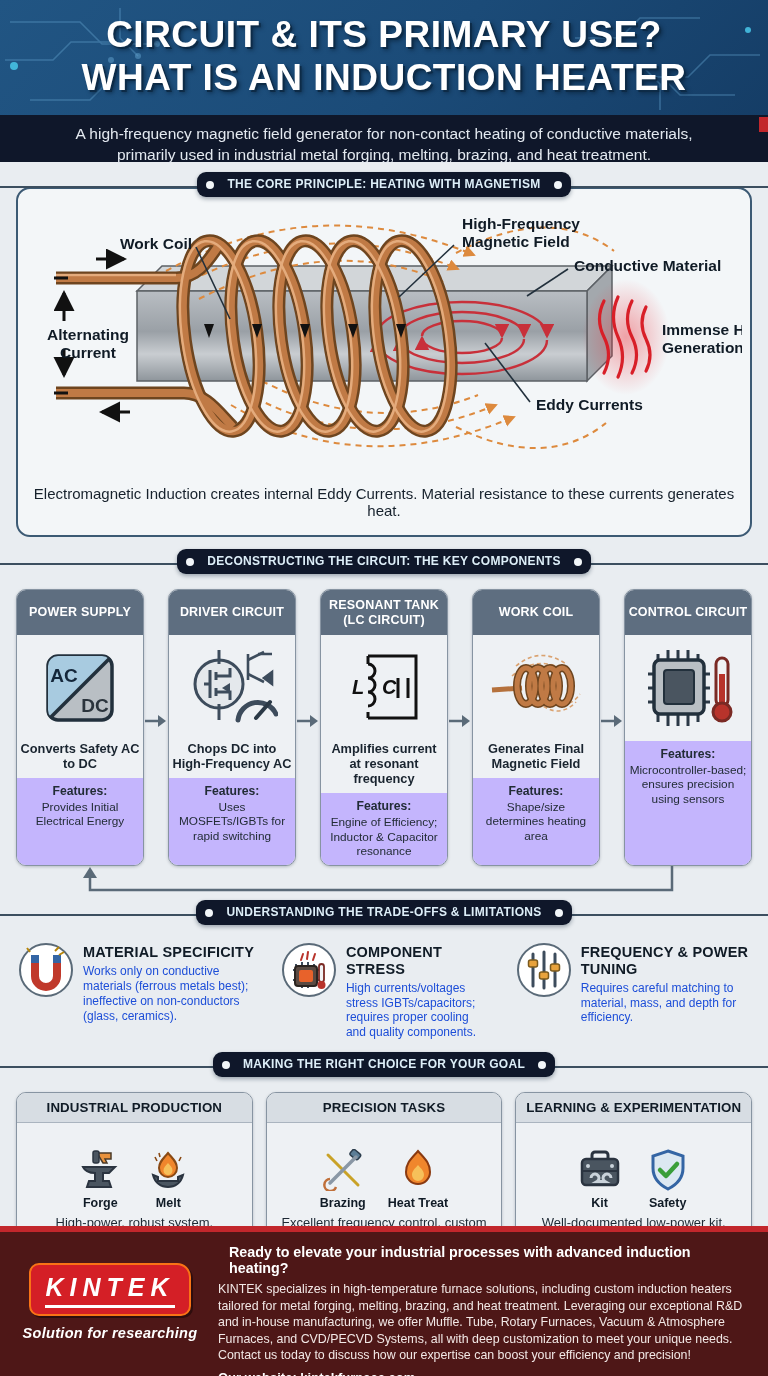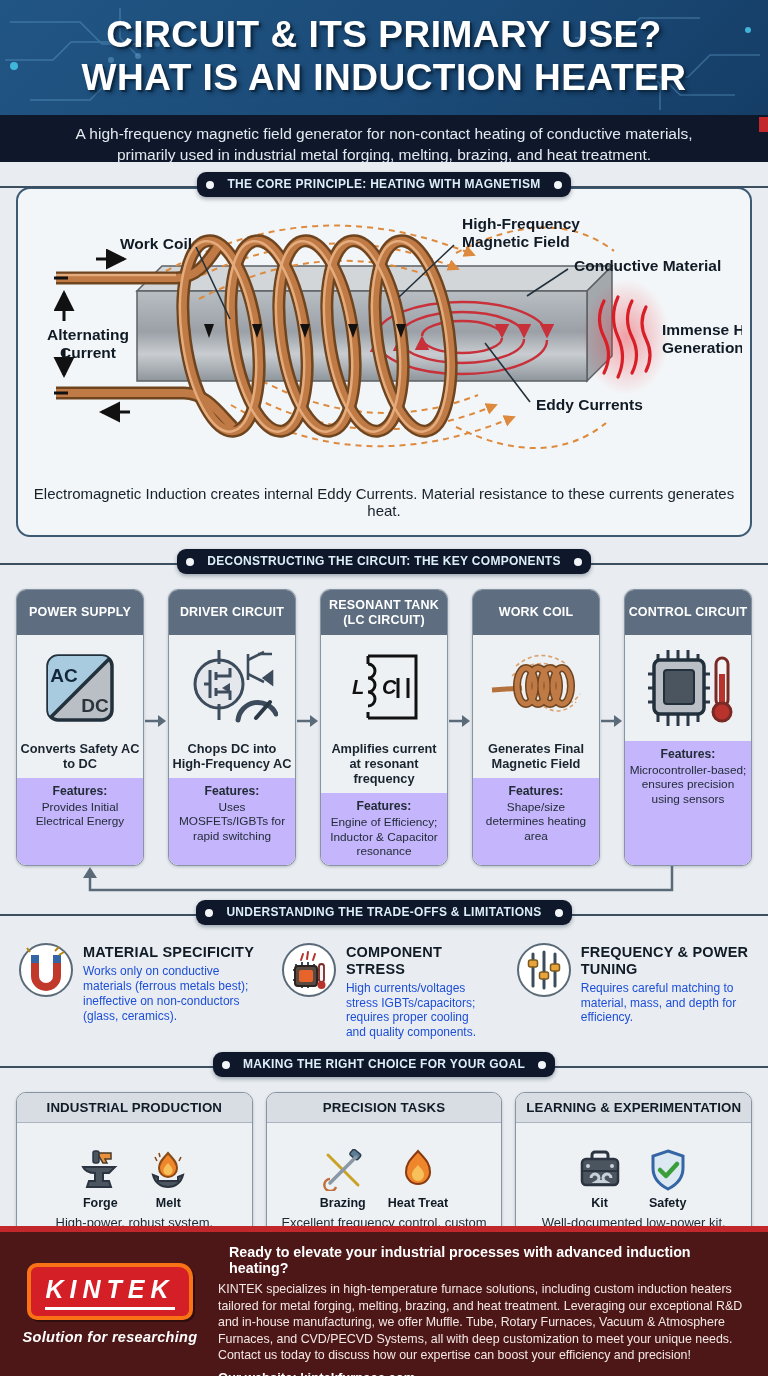--- a/index.html
+++ b/index.html
@@ -52,21 +52,21 @@
   .choice-icons { display:flex; justify-content:center; gap:22px; padding:26px 0 0; }
   .choice-ic { text-align:center; }
   .choice-ic .lbl { font-weight:bold; font-size:12.5px; color:#101b26; margin-top:1px; }
   .choice-text { text-align:center; font-size:13px; color:#1d2833; line-height:1.24; padding:5px 8px 10px; }
 
   
   .footer { position:absolute; left:0; right:0; bottom:0; height:150px; background:#4e1717; }
   .footer .stripe { height:6px; background:#c2272c; }
   .footer-inner { display:flex; padding:9px 14px 0 14px; gap:12px; }
   .logo-col { flex:0 0 192px; text-align:center; padding-top:22px; }
-  .logo-box { display:inline-block; background:#d41f26; border:4px solid #f97316; border-radius:10px 14px 10px 10px; padding:8px 14px 6px; box-shadow:2px 2px 0 #2e0d0d; }
+  .logo-box { display:inline-block; background:#d41f26; border:2px solid #f97316; border-radius:10px 14px 10px 10px; padding:8px 14px 6px; box-shadow:2px 2px 0 #2e0d0d; }
   .logo-text { color:#ffffff; font-weight:bold; font-style:italic; font-size:25px; letter-spacing:6px; border-bottom:3px solid #ffffff; padding-bottom:3px; }
   .tagline { color:#ffffff; font-weight:bold; font-style:italic; font-size:14.5px; margin-top:9px; letter-spacing:.3px; }
   .foot-col { flex:1; color:#f2e8e6; }
   .foot-head { font-weight:bold; font-size:14.3px; color:#ffffff; margin:3px 11px 5px; }
   .foot-body { font-size:12.4px; line-height:1.33; }
   .foot-site { font-weight:bold; font-size:13px; color:#ffffff; margin-top:6px; } .spacer10 { height:10px; } .spacer12 { height:12px; }
   svg text { font-family:"Liberation Sans", sans-serif; }
 </style>
 </head>
 <body>

